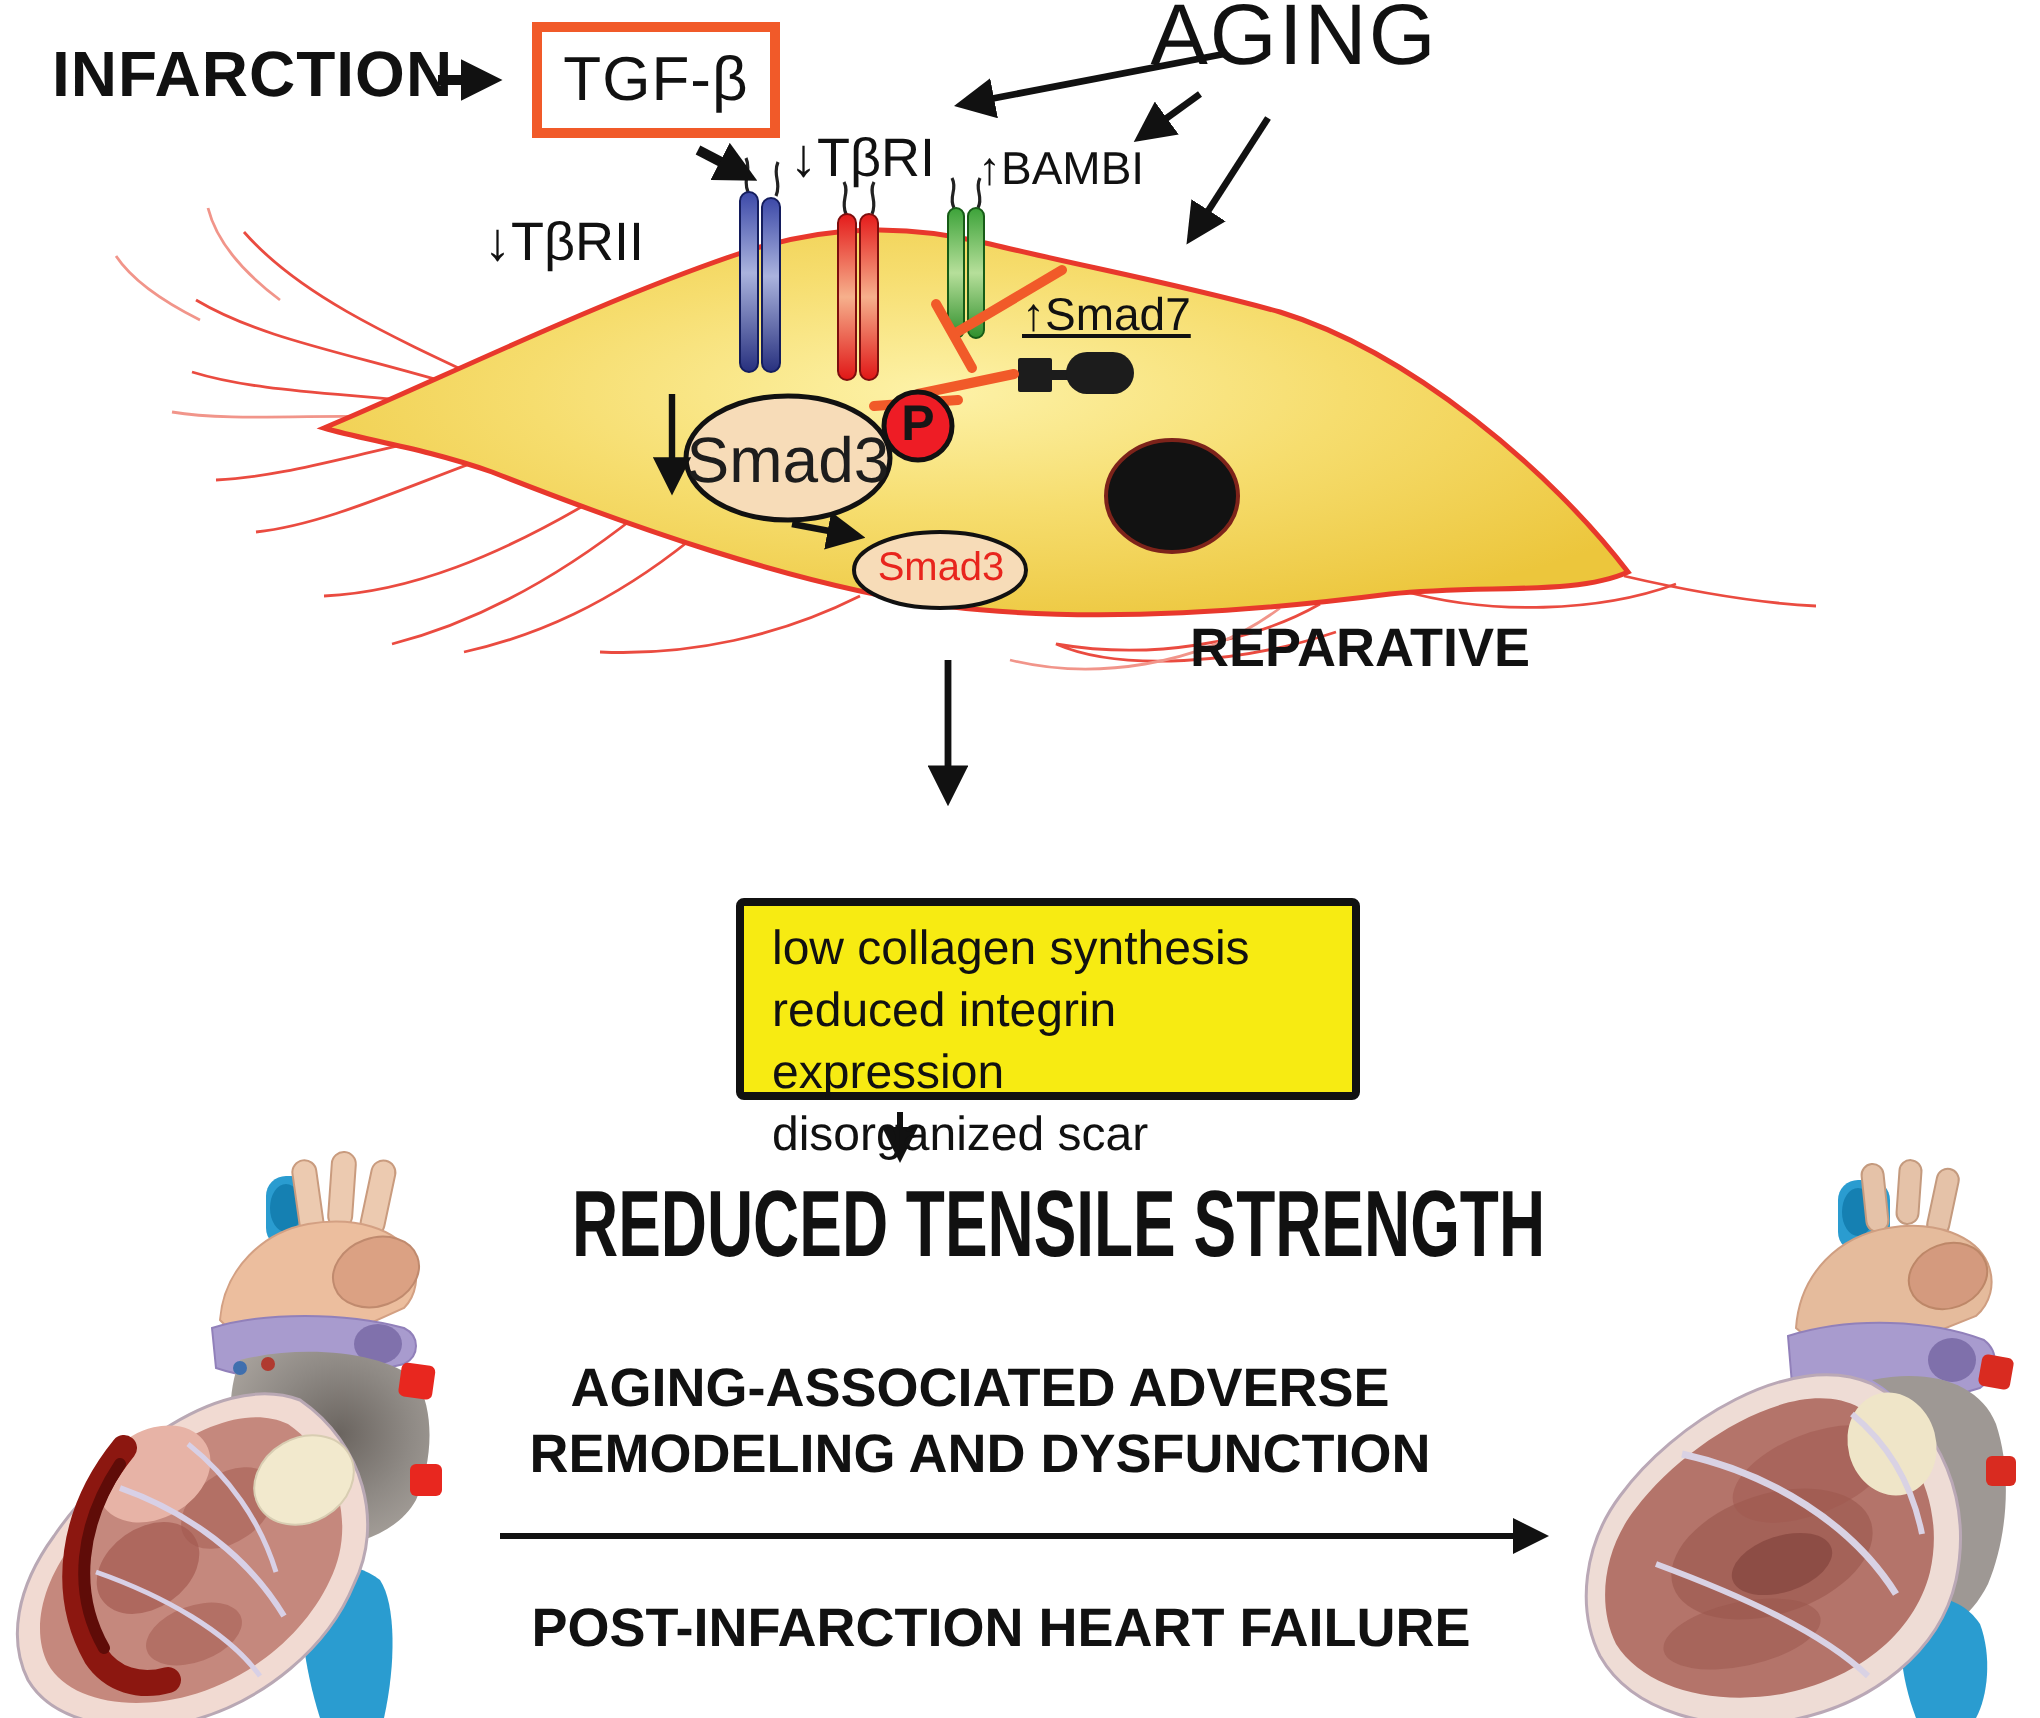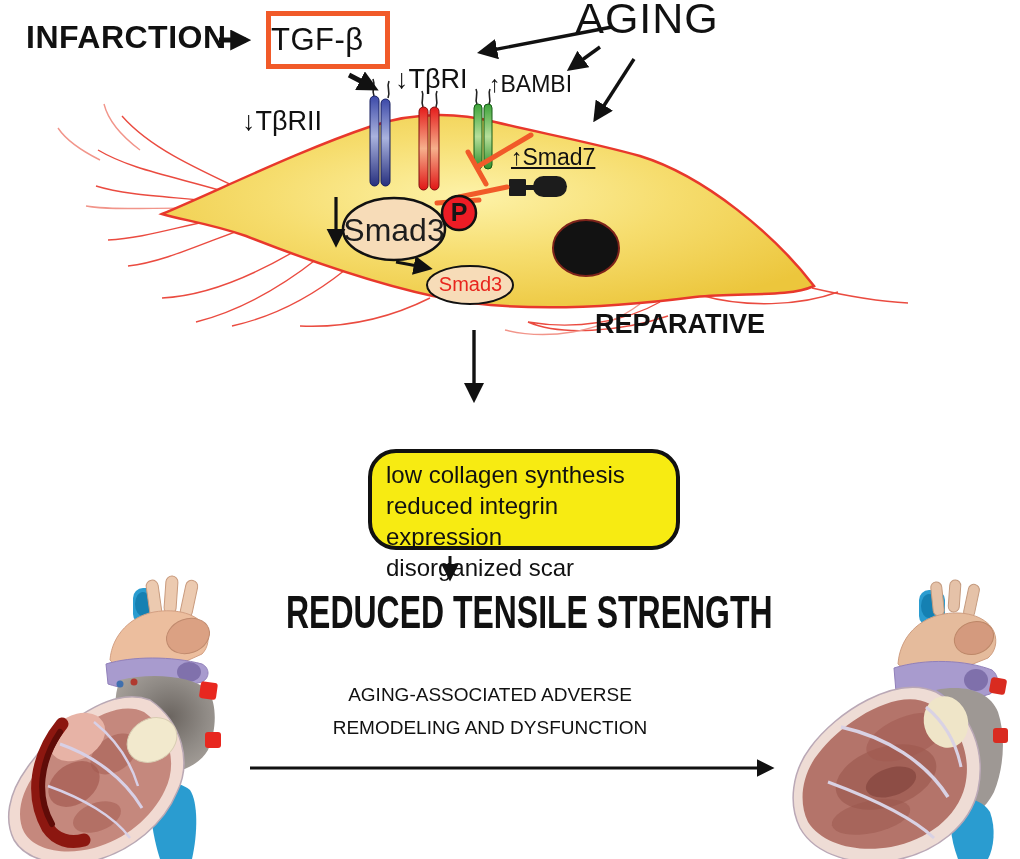--- a/index.html
+++ b/index.html
@@ -5,41 +5,41 @@
   html,body{margin:0;padding:0;background:#fff;}
   .canvas{
     position:relative;width:1020px;height:859px;background:#ffffff;
     overflow:hidden;font-family:"Liberation Sans",sans-serif;color:#111;
   }
   .art{position:absolute;left:0;top:0;}
   .lbl{position:absolute;white-space:nowrap;color:#111;line-height:1.15;}
   #tgf-box{
     position:absolute;left:266px;top:11px;width:124px;height:58px;
     border:5px solid #f15a29;background:#fff;box-sizing:border-box;
-    display:flex;align-items:center;justify-content:flex-start;
+    display:flex;align-items:center;justify-content:center;
     font-size:31px;letter-spacing:.5px;
   }
   #lbl-infarction{left:26px;top:19px;font-size:32px;font-weight:700;letter-spacing:.5px;text-align:center;}
   #lbl-aging{left:562px;top:-6px;width:170px;font-size:43px;font-weight:400;text-align:center;letter-spacing:1px;}
   #lbl-tbr2{left:242px;top:106px;font-size:27px;}
   #lbl-tbr1{left:395px;top:64px;font-size:27px;}
   #lbl-bambi{left:489px;top:71px;font-size:23px;}
   #lbl-smad7{left:511px;top:144px;font-size:23px;text-decoration:underline;}
   #lbl-smad3-big{left:343px;top:212px;width:102px;text-align:center;font-size:32px;color:#1d1d1d;}
   #lbl-p{left:449px;top:198px;width:20px;text-align:center;font-size:25px;font-weight:700;color:#161616;}
   #lbl-smad3-small{left:428px;top:273px;width:85px;text-align:center;font-size:20px;color:#e8251d;}
   #lbl-reparative{left:540px;top:308px;width:280px;text-align:center;font-size:27px;font-weight:700;line-height:33px;}
   #effects-box{
     position:absolute;left:368px;top:449px;width:312px;height:101px;box-sizing:border-box;
-    background:#f7eb12;border:4px solid #111;border-radius:28px;
+    background:#f7eb12;border:4px solid #111;border-radius:4px;
     padding:6px 0 0 14px;font-size:24px;line-height:31px;
   }
   #lbl-reduced{left:190px;top:585px;width:600px;text-align:center;font-size:47px;font-weight:700;
     transform:scaleX(.68);transform-origin:50% 50%;letter-spacing:0;}
-  #lbl-remodeling{left:240px;top:678px;width:500px;text-align:center;font-size:19px;font-weight:400;line-height:33px;}
+  #lbl-remodeling{left:240px;top:678px;width:500px;text-align:center;font-size:27px;font-weight:700;line-height:33px;}
   #lbl-failure{left:228px;top:799px;width:545px;text-align:center;font-size:27px;font-weight:700;}
 </style>
 </head>
 <body>
 
 <div class="canvas">
 
   <svg class="art" width="1020" height="859" viewBox="0 0 1020 859">
     <defs>
       <marker id="ah" viewBox="0 0 10 10" refX="7.5" refY="5" markerWidth="6" markerHeight="6" orient="auto-start-reverse">
@@ -260,14 +260,15 @@
     <div>disorganized scar</div>
   </div>
 
   <div class="lbl" id="lbl-reduced">REDUCED TENSILE STRENGTH</div>
 
   <div class="lbl" id="lbl-remodeling">
     <div>AGING-ASSOCIATED ADVERSE</div>
     <div>REMODELING AND DYSFUNCTION</div>
   </div>
 
+  <div class="lbl" id="lbl-failure">POST-INFARCTION HEART FAILURE</div>
 
 </div>
 
 </body></html>

